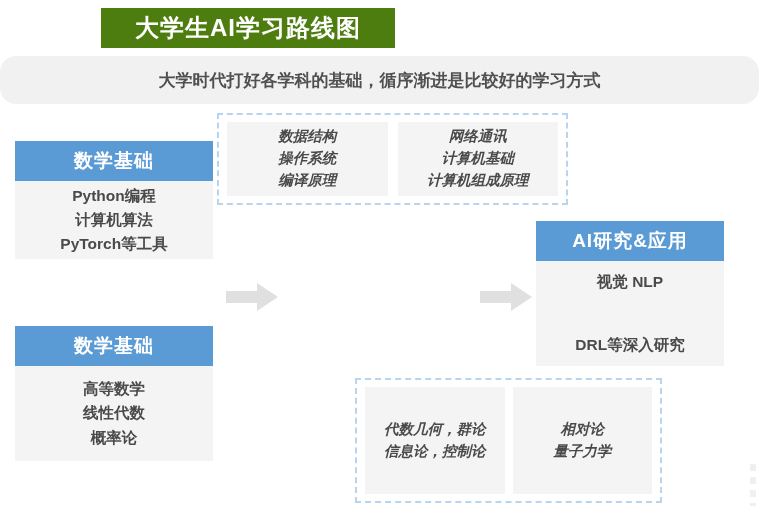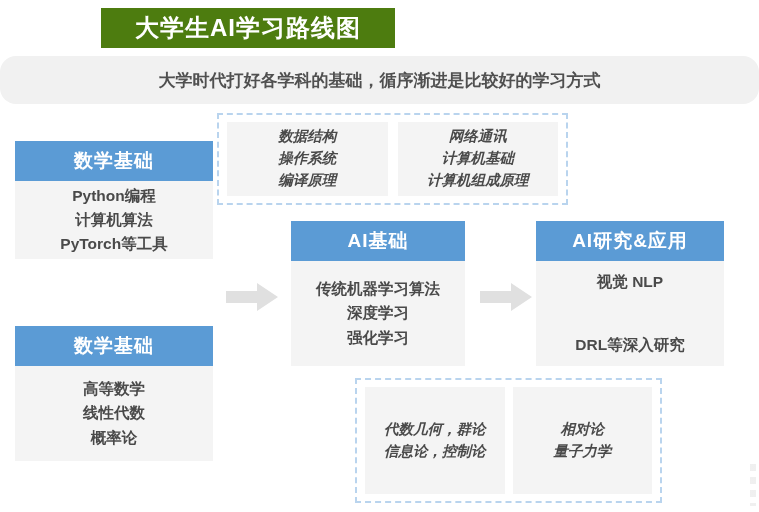--- a/index.html
+++ b/index.html
@@ -228,28 +228,20 @@
       <span class="line">操作系统</span>
       <span class="line">编译原理</span>
     </div>
     <div class="topic-box">
       <span class="line">网络通讯</span>
       <span class="line">计算机基础</span>
       <span class="line">计算机组成原理</span>
     </div>
   </div>
 
-  <div class="card" id="card-aibase">
-    <div class="card-header">AI基础</div>
-    <div class="card-body">
-      <span class="line">传统机器学习算法</span>
-      <span class="line">深度学习</span>
-      <span class="line">强化学习</span>
-    </div>
-  </div>
 
   <div class="card" id="card-airesearch">
     <div class="card-header">AI研究&amp;应用</div>
     <div class="card-body">
       <span class="line">视觉  NLP</span>
       <span class="line">DRL等深入研究</span>
     </div>
   </div>
 
   <div class="arrow" id="arrow-1">

